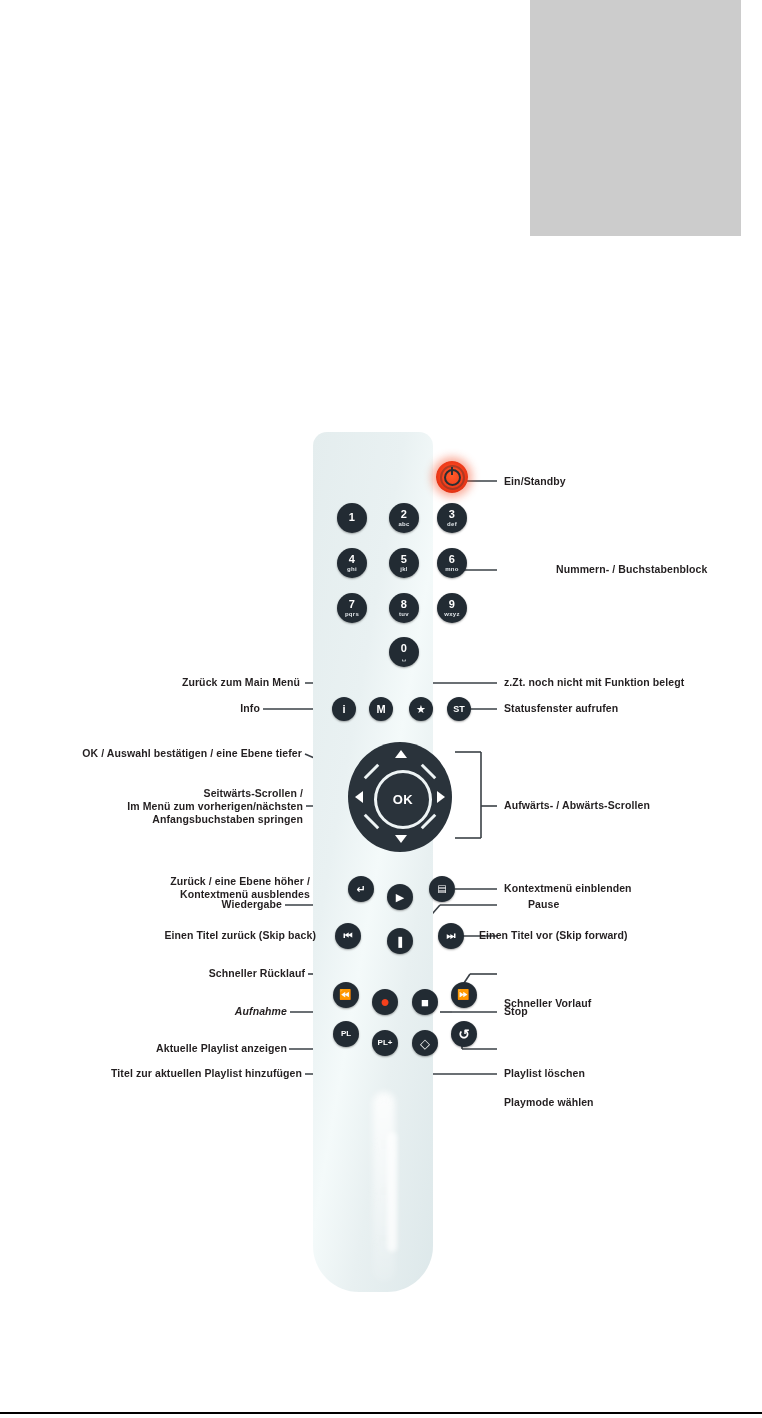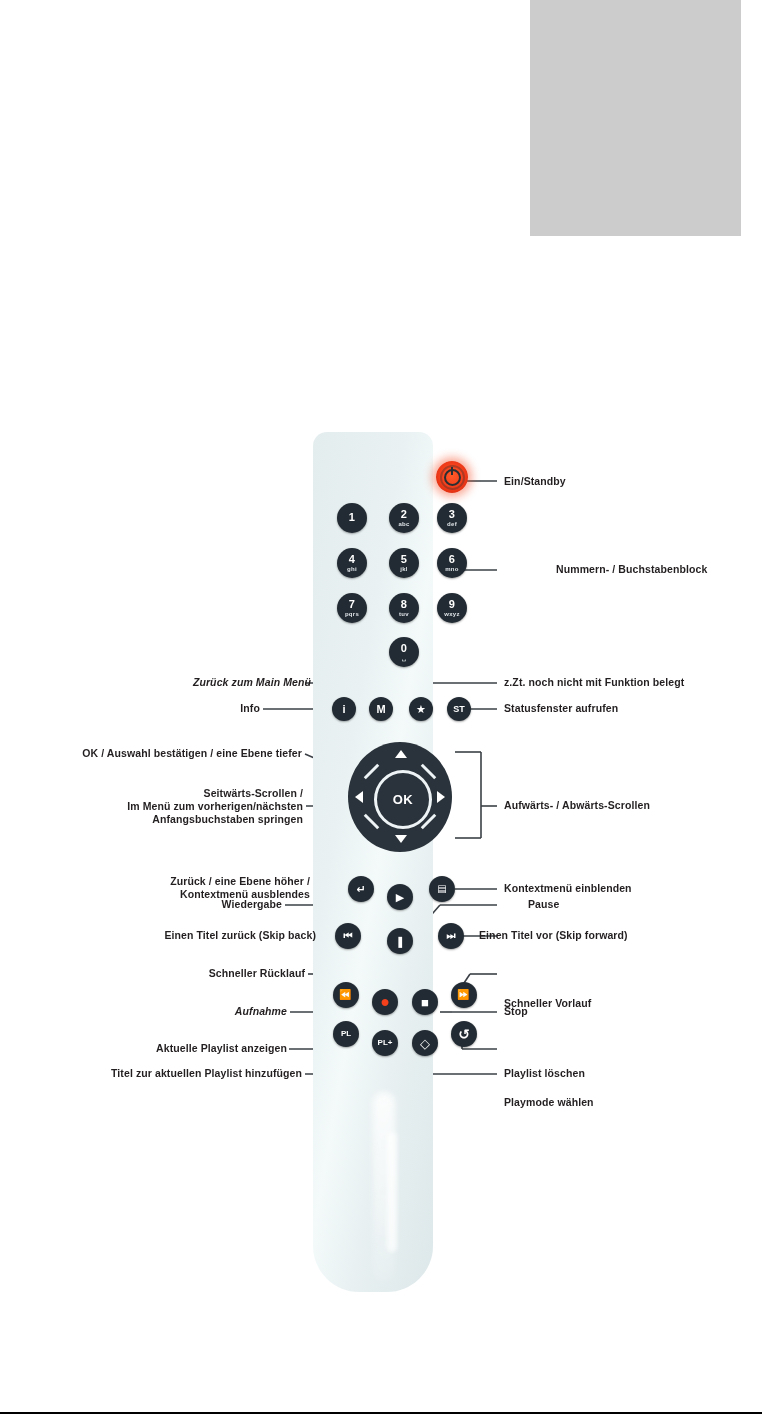--- a/index.html
+++ b/index.html
@@ -273,21 +273,21 @@
 <div class="label l" style="left:504px;top:702px;">Statusfenster aufrufen</div>
 <div class="label l" style="left:504px;top:799px;">Aufwärts- / Abwärts-Scrollen</div>
 <div class="label l" style="left:504px;top:882px;">Kontextmenü einblenden</div>
 <div class="label l" style="left:504px;top:898px;padding-left:24px;">Pause</div>
 <div class="label l" style="left:479px;top:929px;">Einen Titel vor (Skip forward)</div>
 <div class="label l" style="left:504px;top:967px;margin-top:30px;">Schneller Vorlauf</div>
 <div class="label l" style="left:504px;top:1005px;">Stop</div>
 <div class="label l" style="left:504px;top:1096px;text-align:right;">Playmode wählen</div>
 <div class="label l" style="left:504px;top:1067px;">Playlist löschen</div>
 
-<div class="label r" style="left:19px;top:676px;width:292px;font-style:italic;">Zurück zum Main Menü</div>
+<div class="label r" style="left:8px;top:676px;width:292px;">Zurück zum Main Menü</div>
 <div class="label r" style="left:10px;top:702px;width:250px;">Info</div>
 <div class="label r" style="left:4px;top:747px;width:298px;">OK / Auswahl bestätigen / eine Ebene tiefer</div>
 <div class="label r" style="left:4px;top:787px;width:299px;">Seitwärts-Scrollen /
 Im Menü zum vorherigen/nächsten
 Anfangsbuchstaben springen</div>
 <div class="label r" style="left:4px;top:875px;width:306px;">Zurück / eine Ebene höher /
 Kontextmenü ausblendes</div>
 <div class="label r" style="left:4px;top:898px;width:278px;">Wiedergabe</div>
 <div class="label r" style="left:4px;top:929px;width:312px;">Einen Titel zurück (Skip back)</div>
 <div class="label r" style="left:4px;top:967px;width:301px;">Schneller Rücklauf</div>

